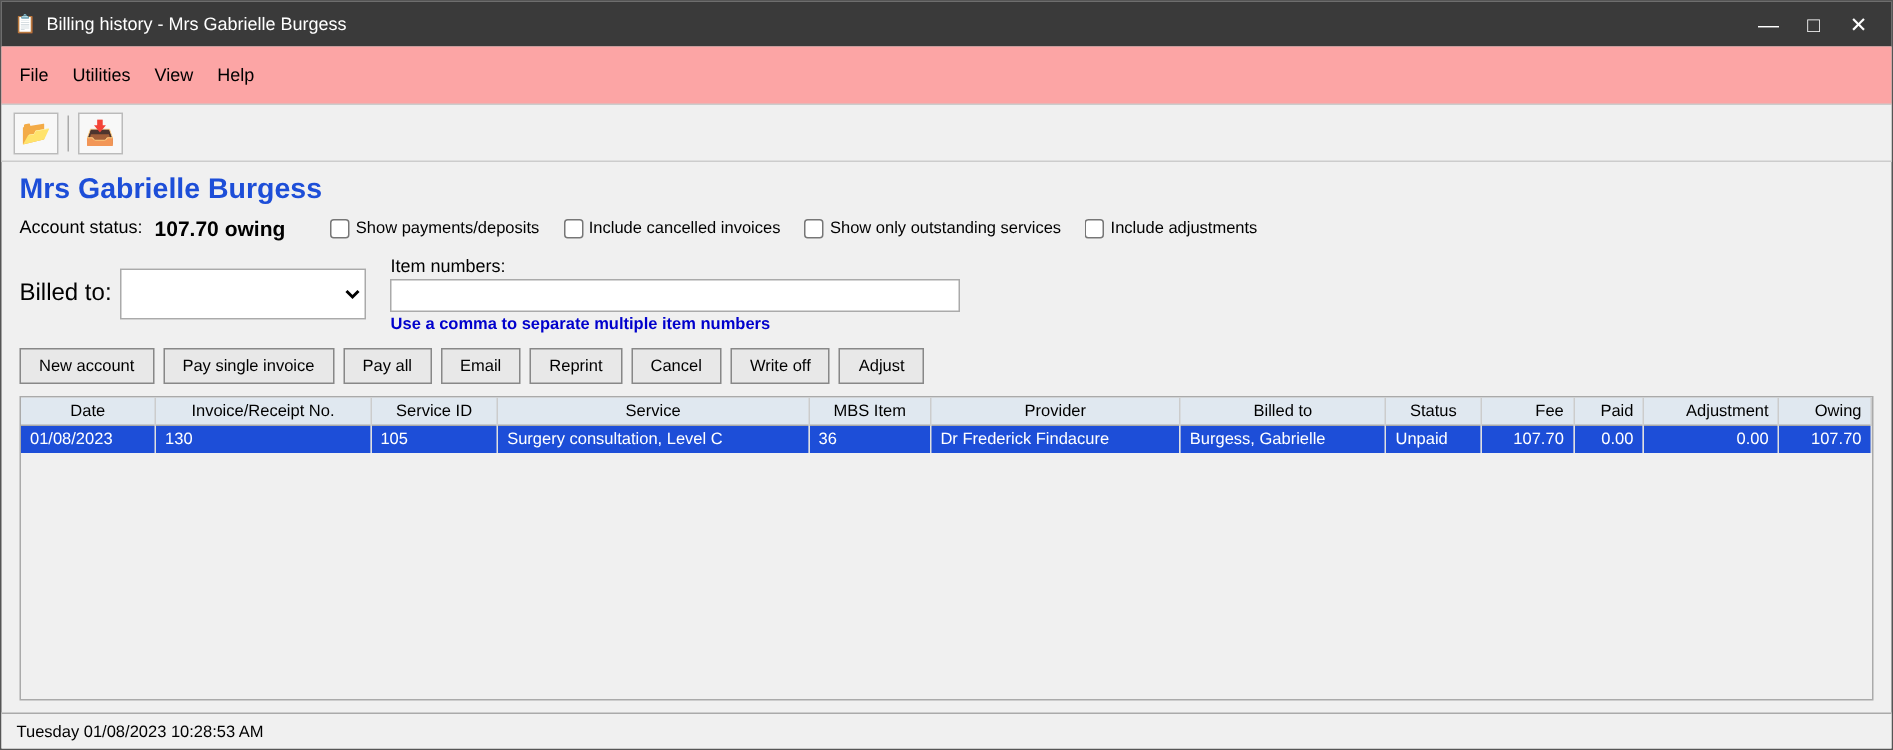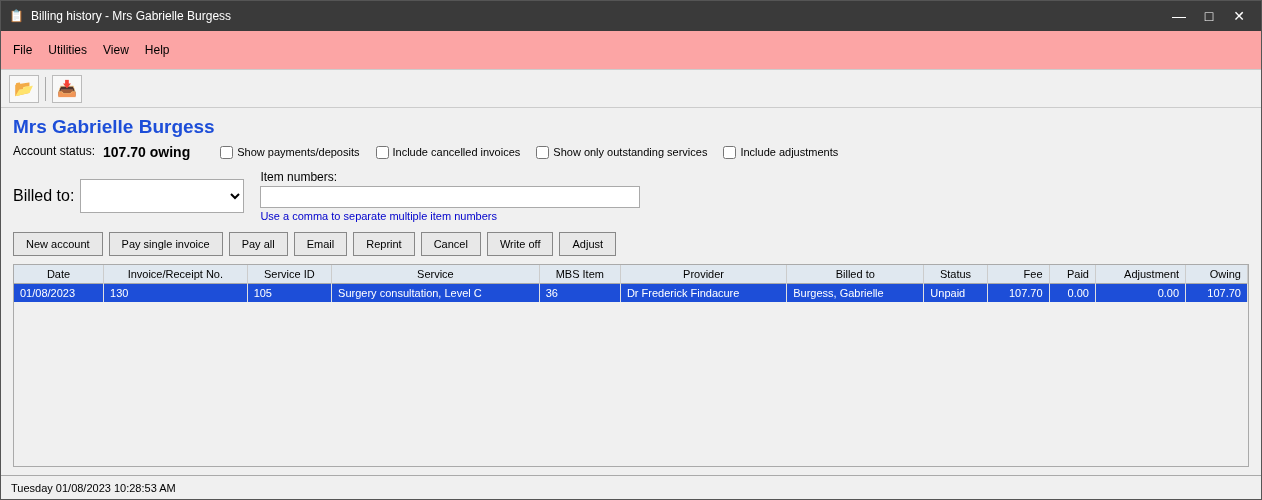--- a/index.html
+++ b/index.html
@@ -185,20 +185,21 @@
     .item-numbers-input {
       width: 380px;
       height: 22px;
       border: 1px solid #aaa;
       font-size: 11px;
       padding: 0 4px;
     }
     .item-numbers-hint {
       font-size: 11px;
       color: #0000cc;
+      font-weight: bold;
     }
 
     
     .actions-row {
       display: flex;
       align-items: center;
       gap: 6px;
       margin-bottom: 8px;
     }
     .action-btn {

